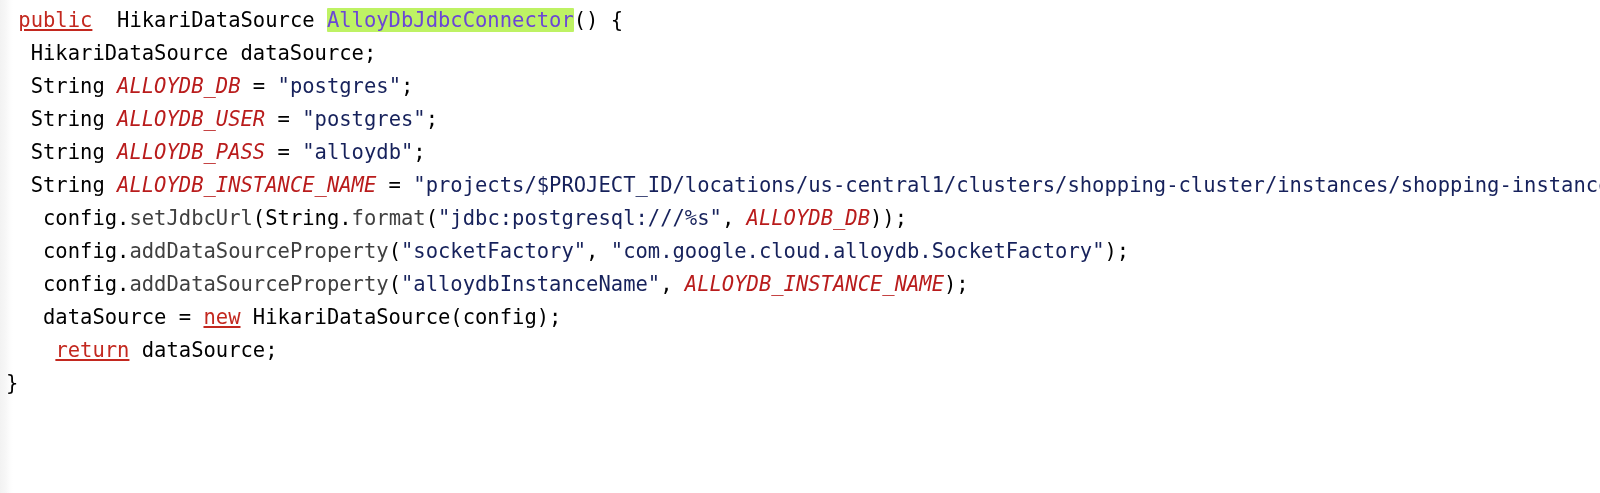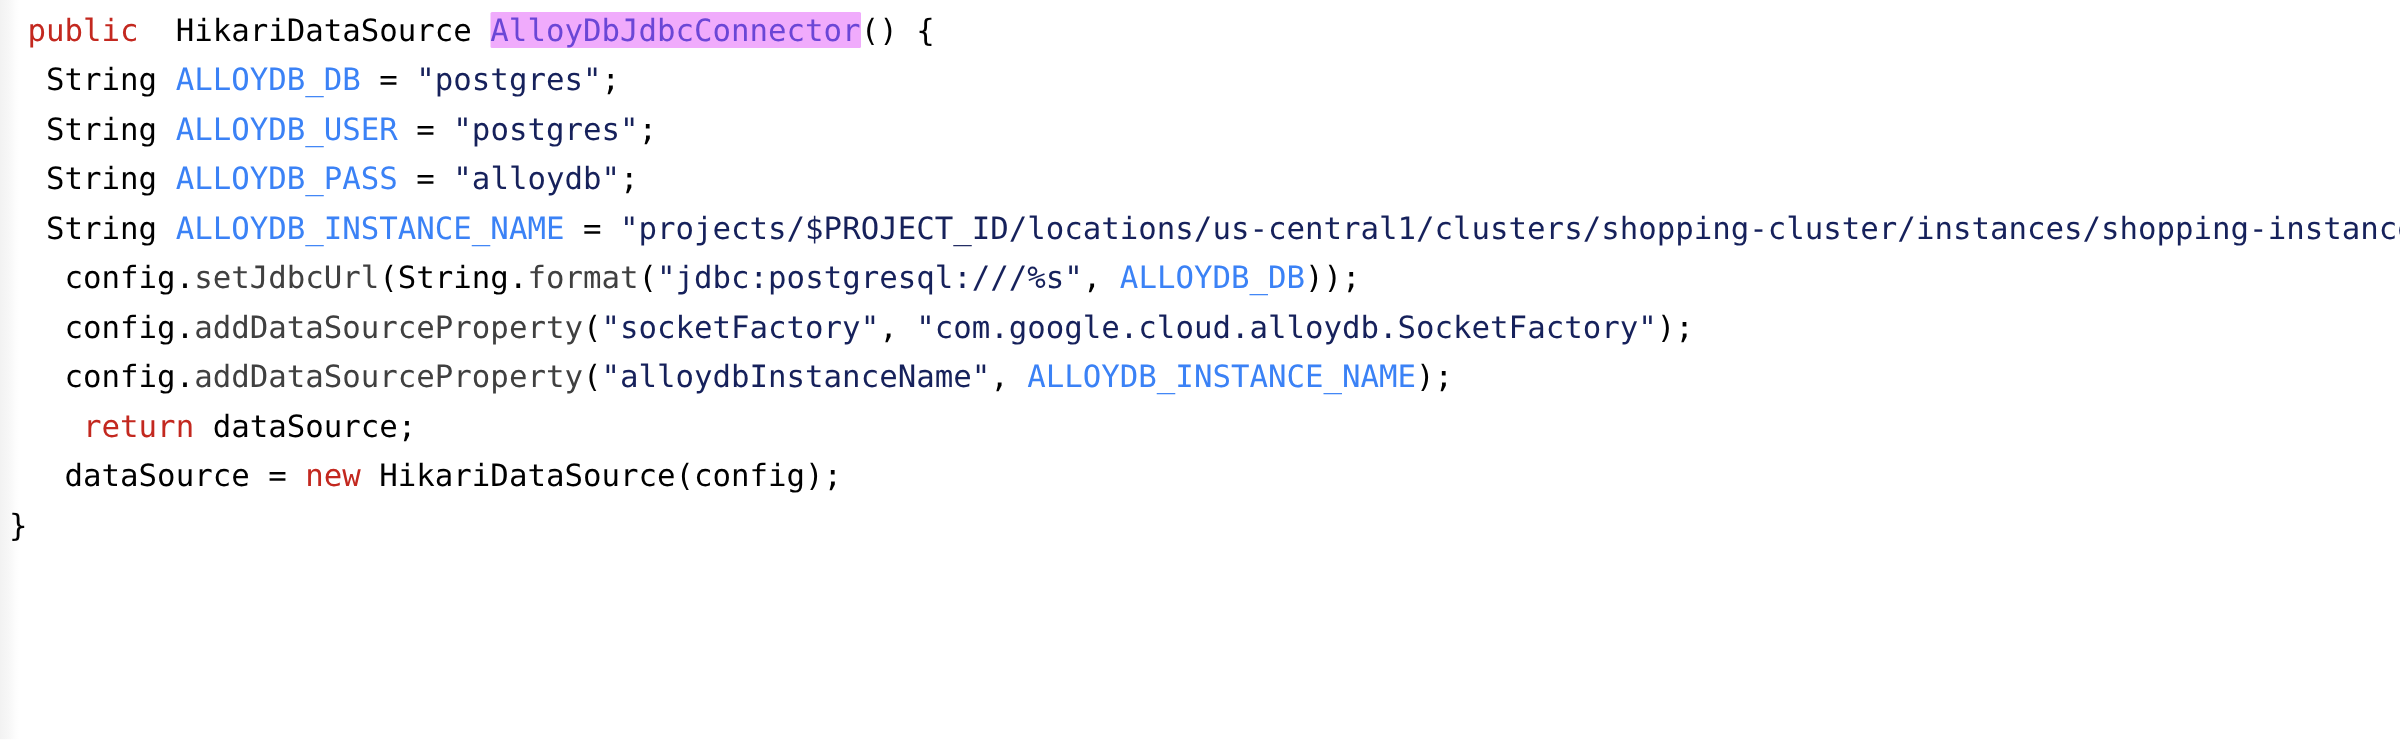--- a/index.html
+++ b/index.html
@@ -40,43 +40,44 @@
     height: 33px;
     line-height: 33px;
     font-size: 20.5px;
     letter-spacing: 0px;
     white-space: pre;
     padding-left: 6px;
     color: #1b1b1b;
   }
 
   
-  .tok-kw      { color: #c3281f; }           
+  .tok-kw      { color: #c3281f; text-decoration: underline; }           
   .tok-plain   { color: #000000; }           
-  .tok-const   { color: #3b82f6; }           
+  .tok-const   { color: #b91c1c; font-style: italic; }           
   .tok-str     { color: #16215b; }           
   .tok-method  { color: #404040; }           
   .tok-comment { color: #5d6675; }           
   .tok-name-hl {
     color: #6b46d6;
-    background: #f0abfc;
+    background: #bef264;
     border-radius: 1px;
   }
 </style>
 </head>
 <body>
 
 <div id="code-block">
   <div id="gutter-shade"></div>
   <div id="code-lines">
       <div class="code-line"><span class="tok-plain"> </span><span class="tok-kw">public</span><span class="tok-plain">  HikariDataSource </span><span class="tok-name-hl">AlloyDbJdbcConnector</span><span class="tok-plain">() {</span></div>
+      <div class="code-line"><span class="tok-plain">  </span><span class="tok-plain">HikariDataSource dataSource;</span></div>
       <div class="code-line"><span class="tok-plain">  </span><span class="tok-plain">String </span><span class="tok-const">ALLOYDB_DB</span><span class="tok-plain"> = </span><span class="tok-str">"postgres"</span><span class="tok-plain">;</span></div>
       <div class="code-line"><span class="tok-plain">  </span><span class="tok-plain">String </span><span class="tok-const">ALLOYDB_USER</span><span class="tok-plain"> = </span><span class="tok-str">"postgres"</span><span class="tok-plain">;</span></div>
       <div class="code-line"><span class="tok-plain">  </span><span class="tok-plain">String </span><span class="tok-const">ALLOYDB_PASS</span><span class="tok-plain"> = </span><span class="tok-str">"alloydb"</span><span class="tok-plain">;</span></div>
       <div class="code-line"><span class="tok-plain">  </span><span class="tok-plain">String </span><span class="tok-const">ALLOYDB_INSTANCE_NAME</span><span class="tok-plain"> = </span><span class="tok-str">"projects/$PROJECT_ID/locations/us-central1/clusters/shopping-cluster/instances/shopping-instance"</span></div>
       <div class="code-line"><span class="tok-plain">   </span><span class="tok-plain">config.</span><span class="tok-method">setJdbcUrl</span><span class="tok-plain">(String.</span><span class="tok-method">format</span><span class="tok-plain">(</span><span class="tok-str">"jdbc:postgresql:///%s"</span><span class="tok-plain">, </span><span class="tok-const">ALLOYDB_DB</span><span class="tok-plain">));</span></div>
       <div class="code-line"><span class="tok-plain">   </span><span class="tok-plain">config.</span><span class="tok-method">addDataSourceProperty</span><span class="tok-plain">(</span><span class="tok-str">"socketFactory"</span><span class="tok-plain">, </span><span class="tok-str">"com.google.cloud.alloydb.SocketFactory"</span><span class="tok-plain">);</span></div>
       <div class="code-line"><span class="tok-plain">   </span><span class="tok-plain">config.</span><span class="tok-method">addDataSourceProperty</span><span class="tok-plain">(</span><span class="tok-str">"alloydbInstanceName"</span><span class="tok-plain">, </span><span class="tok-const">ALLOYDB_INSTANCE_NAME</span><span class="tok-plain">);</span></div>
+      <div class="code-line"><span class="tok-plain">   </span><span class="tok-plain">dataSource = </span><span class="tok-kw">new</span><span class="tok-plain"> HikariDataSource(config);</span></div>
       <div class="code-line"><span class="tok-plain">    </span><span class="tok-kw">return</span><span class="tok-plain"> dataSource;</span></div>
-      <div class="code-line"><span class="tok-plain">   </span><span class="tok-plain">dataSource = </span><span class="tok-kw">new</span><span class="tok-plain"> HikariDataSource(config);</span></div>
       <div class="code-line"><span class="tok-plain">}</span></div>
     </div>
 </div>
 
 </body></html>

